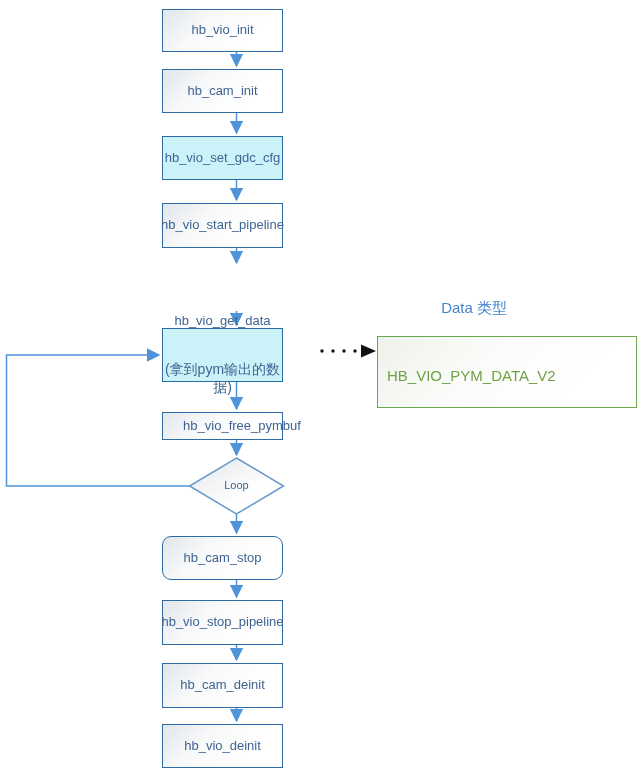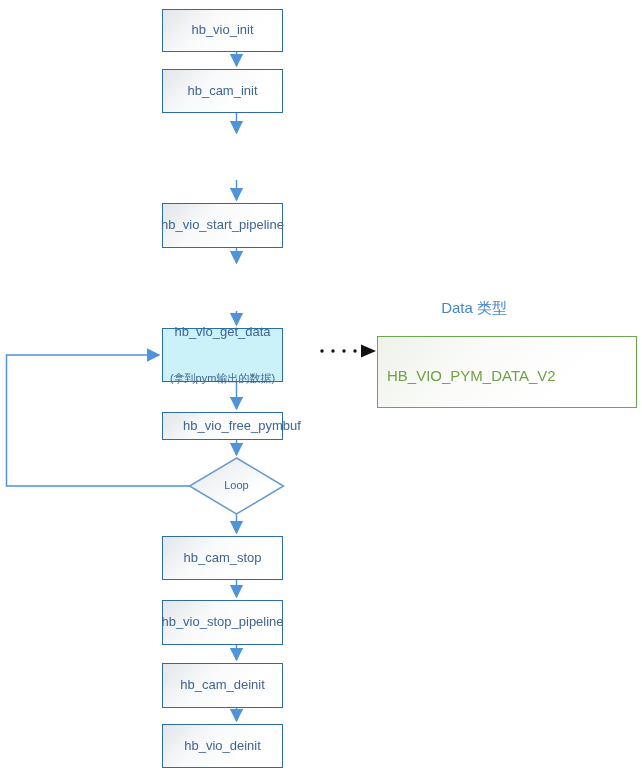--- a/index.html
+++ b/index.html
@@ -9,21 +9,21 @@
   }
   svg.layer { position:absolute; left:0; top:0; width:642px; height:776px; }
   .node {
     position:absolute; left:162px; width:121px; box-sizing:border-box;
     border:1.5px solid #2e6da4;
     background:linear-gradient(135deg, #e2e6ea 0%, #f8f9fa 35%, #ffffff 70%);
     display:flex; flex-direction:column; align-items:center; justify-content:center;
     color:#3f6491; font-size:13px; line-height:1.3; text-align:center;
   }
   .node.highlight { background:#cbf2f9; }
-  .node .sublabel { font-size:11px;margin-top:30px; }
+  .node .sublabel { font-size:14px;margin-top:30px; }
   .loop-label {
     position:absolute; left:189px; top:479px; width:95px; text-align:center;
     font-size:11px; color:#3f6491;
   }
   .annotation-title {
     position:absolute; left:407px; top:299px; width:100px; text-align:right;
     font-size:15px; color:#4485ca;
   }
   .data-box {
     position:absolute; left:377px; top:321px; width:260px; height:72px;
@@ -72,31 +72,34 @@
       <polygon points="361,344.5 376,351 361,357.5" fill="#111111"></polygon>
     </g>
   </svg>
 
   <div class="node" style="top:9px;height:43px;">
       <span>hb_vio_init</span>
     </div>
   <div class="node" style="top:69px;height:44px;">
       <span>hb_cam_init</span>
     </div>
+  <div class="node highlight" style="top:136px;height:44px;">
+      <span>hb_vio_set_gdc_cfg</span>
+    </div>
   <div class="node" style="top:203px;height:45px;">
       <span>hb_vio_start_pipeline</span>
     </div>
   <div class="node highlight" style="top:328px;height:54px;">
     <span>hb_vio_get_data</span>
     <span class="sublabel">(拿到pym输出的数据)</span>
   </div>
   <div class="node" style="top:412px;height:28px;padding-left:39px;">
       <span>hb_vio_free_pymbuf</span>
     </div>
-  <div class="node" style="top:536px;height:44px;">
+  <div class="node" style="top:536px;height:44px;border-radius:9px;">
       <span>hb_cam_stop</span>
     </div>
   <div class="node" style="top:600px;height:45px;">
       <span>hb_vio_stop_pipeline</span>
     </div>
   <div class="node" style="top:663px;height:45px;align-items:center;">
       <span>hb_cam_deinit</span>
     </div>
   <div class="node" style="top:724px;height:44px;">
       <span>hb_vio_deinit</span>

